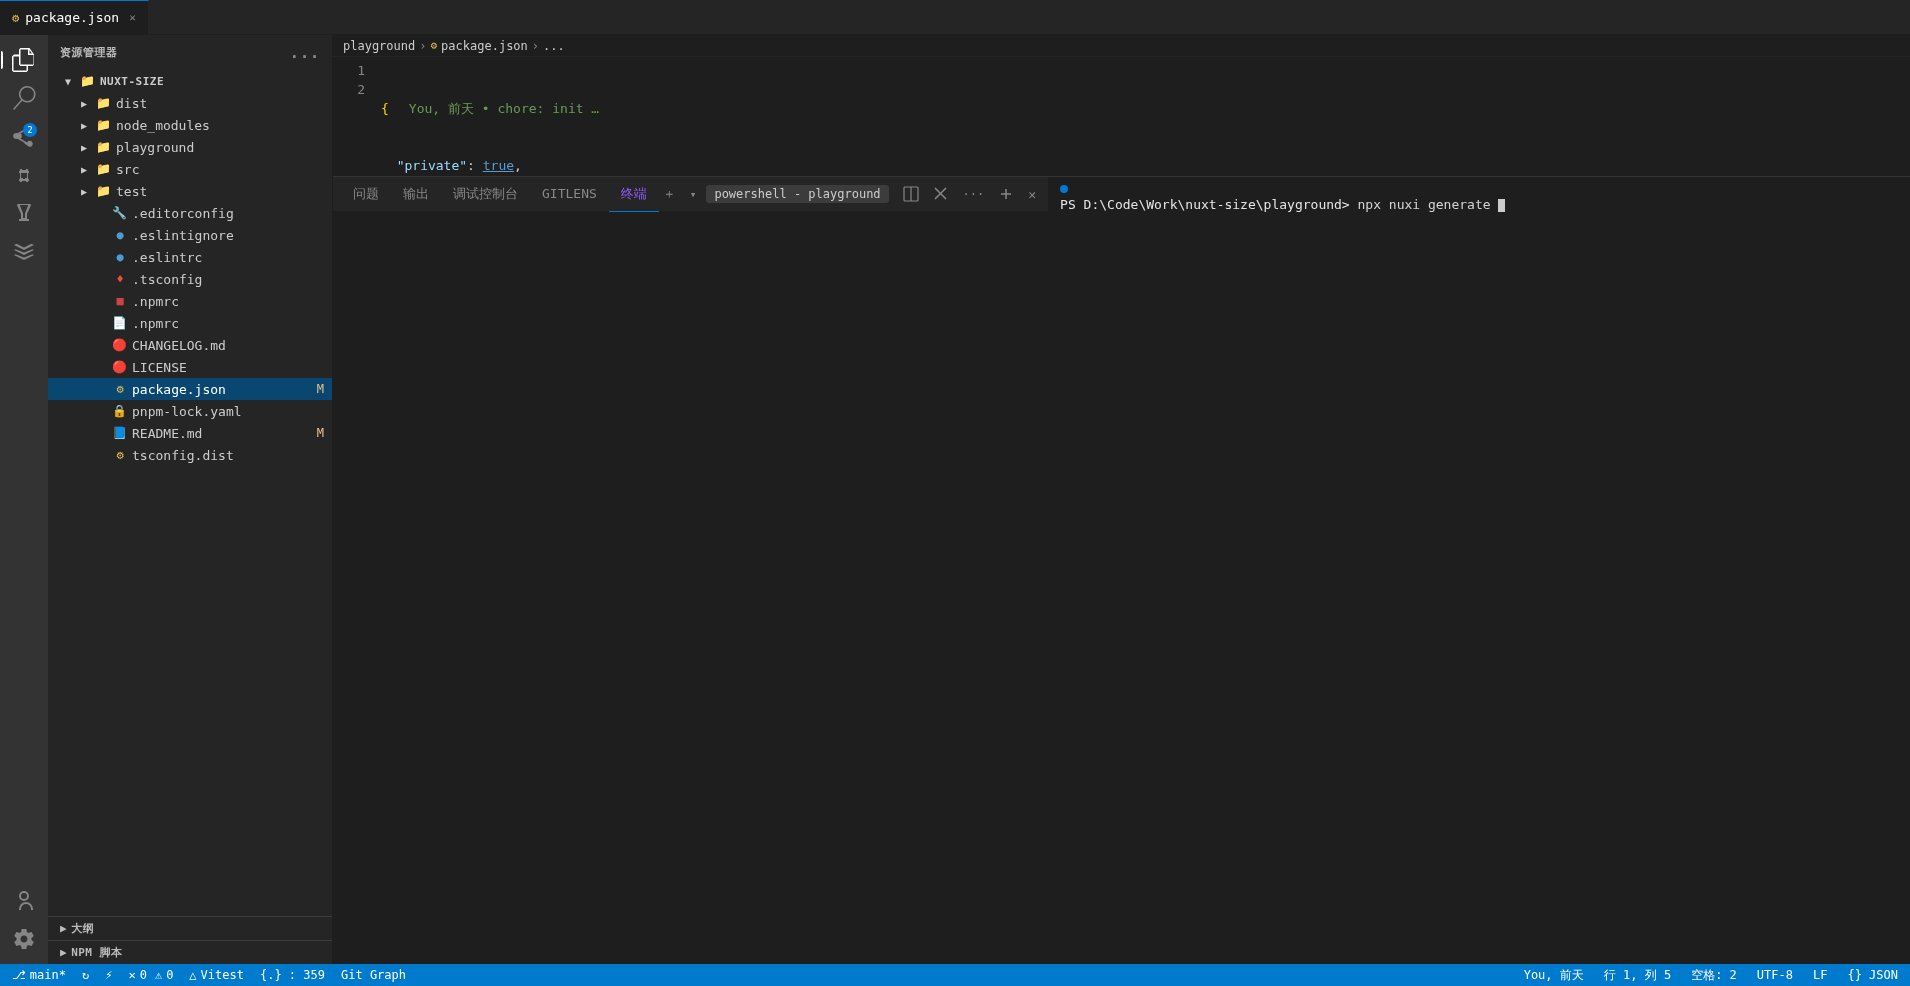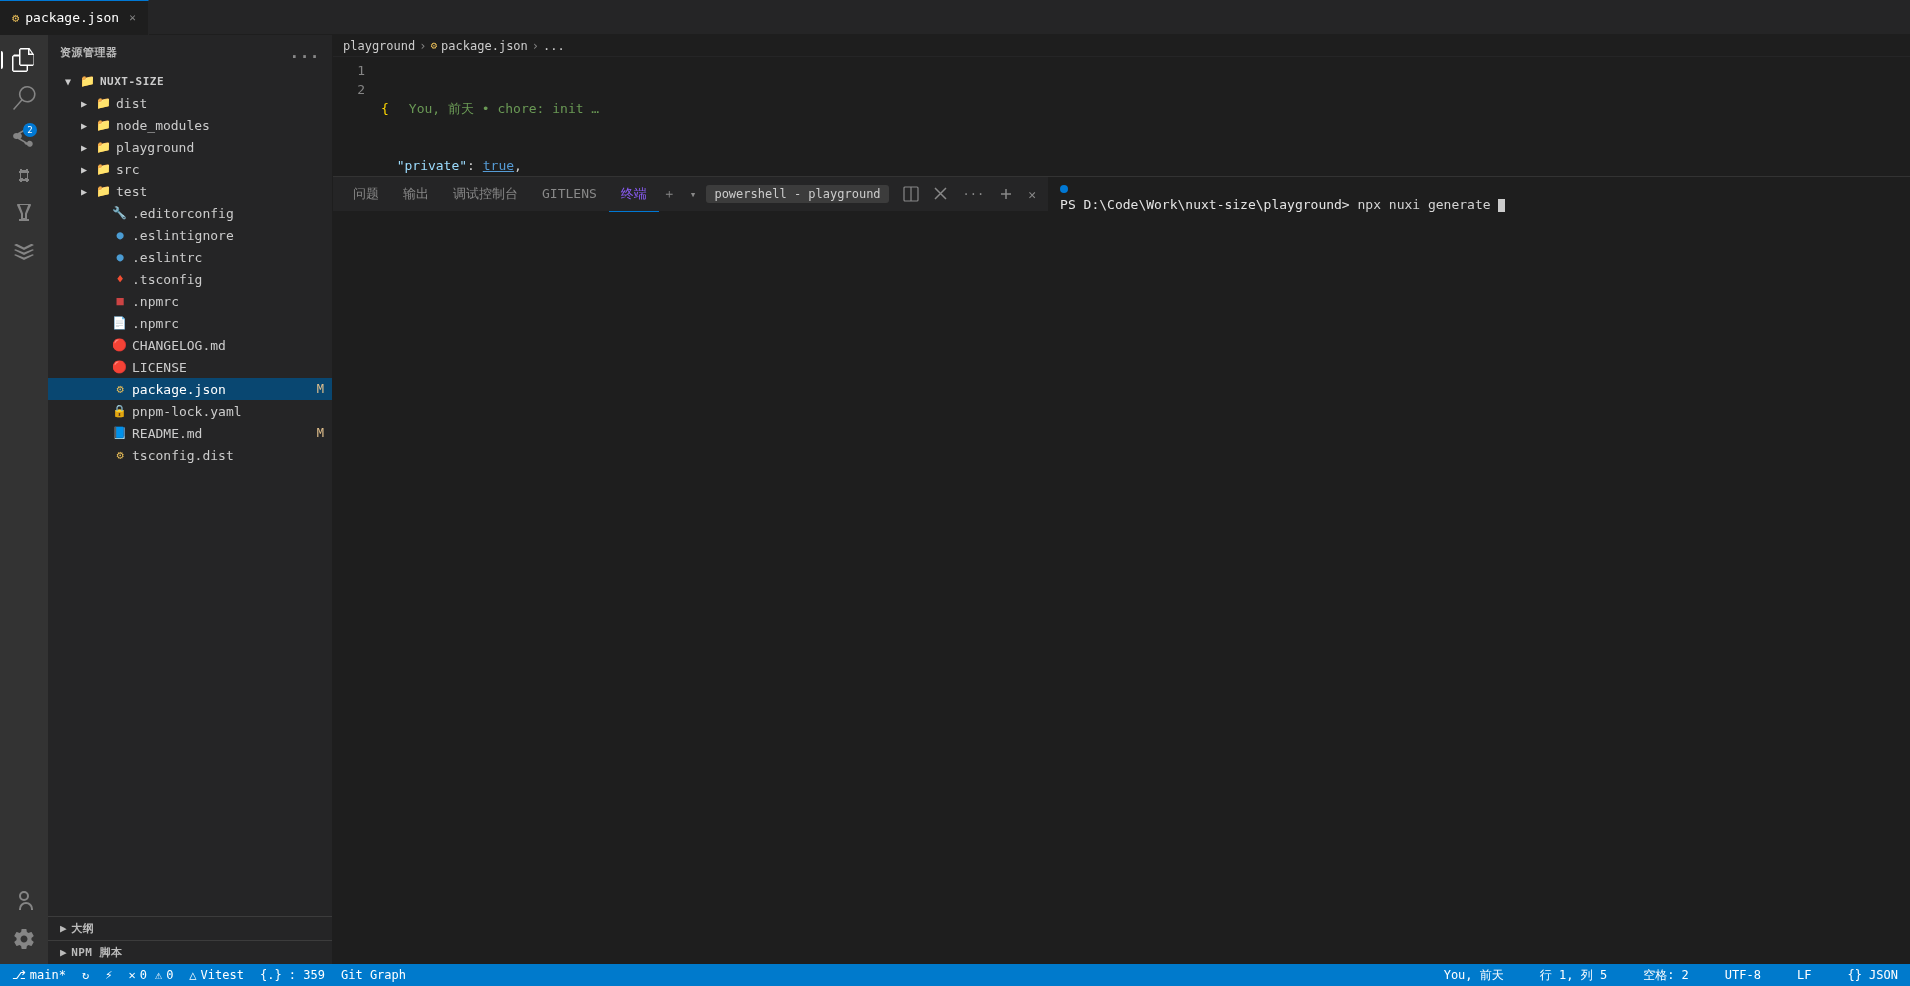--- a/index.html
+++ b/index.html
@@ -366,21 +366,21 @@
     }
     .status-bar-left {
       display: flex;
       align-items: center;
       gap: 8px;
     }
     .status-bar-right {
       margin-left: auto;
       display: flex;
       align-items: center;
-      gap: 28px;
+      gap: 12px;
     }
     .status-item {
       display: flex;
       align-items: center;
       gap: 4px;
       cursor: pointer;
       padding: 0 4px;
       height: 22px;
     }
 

